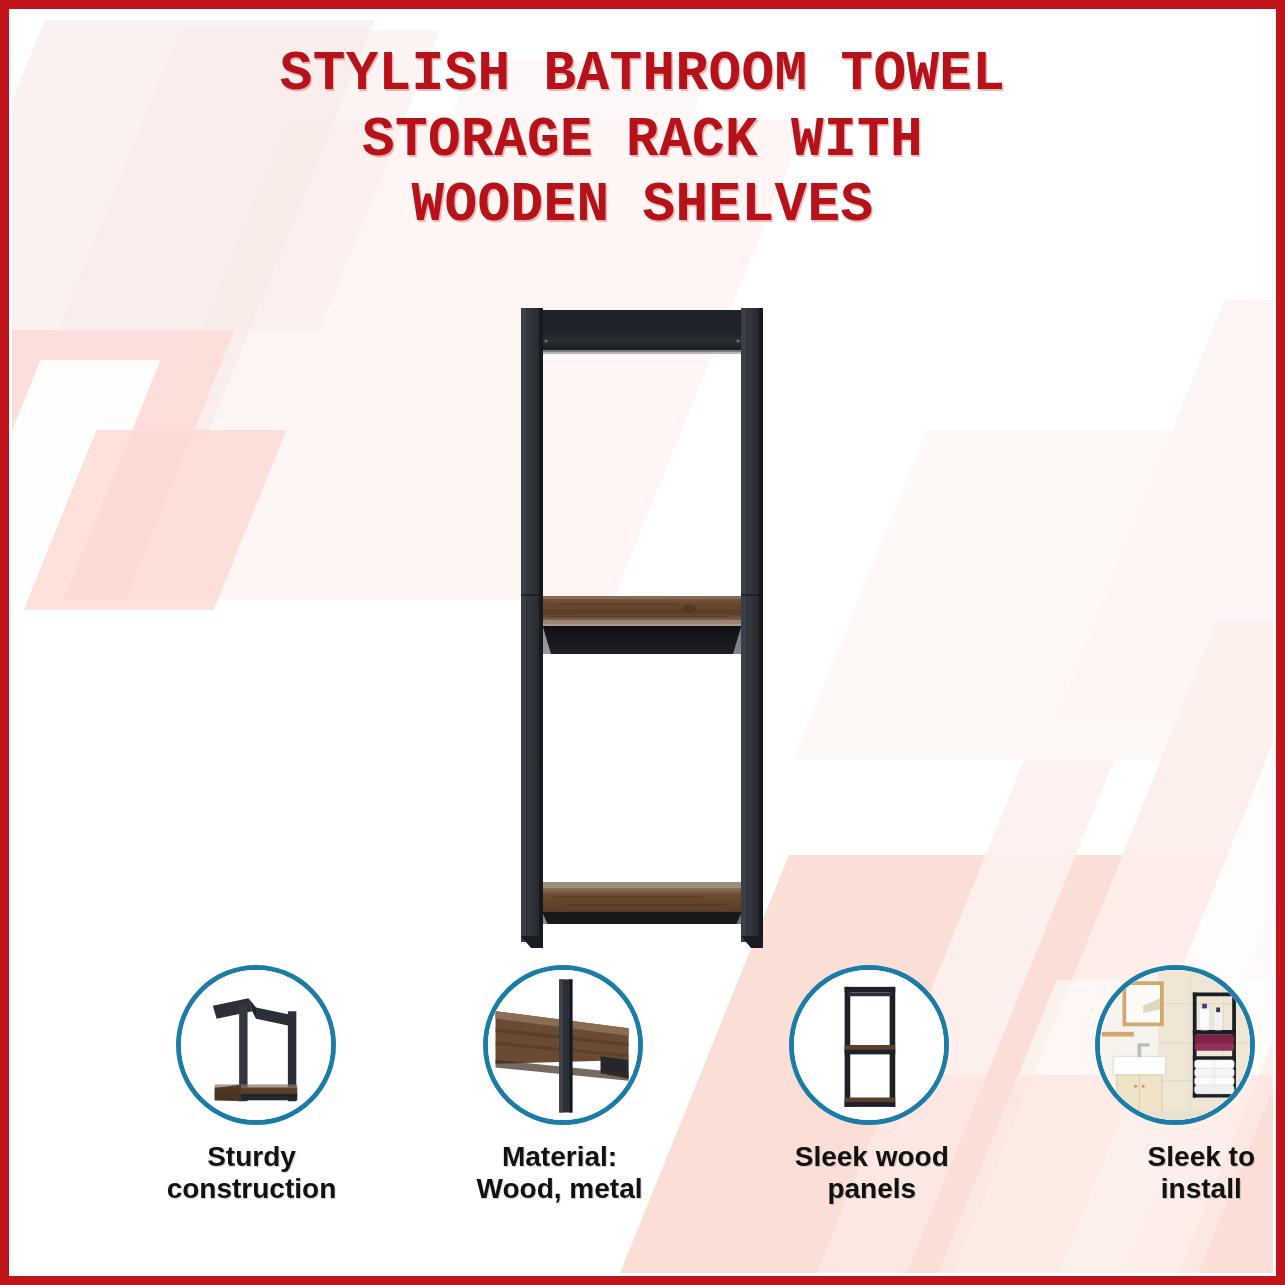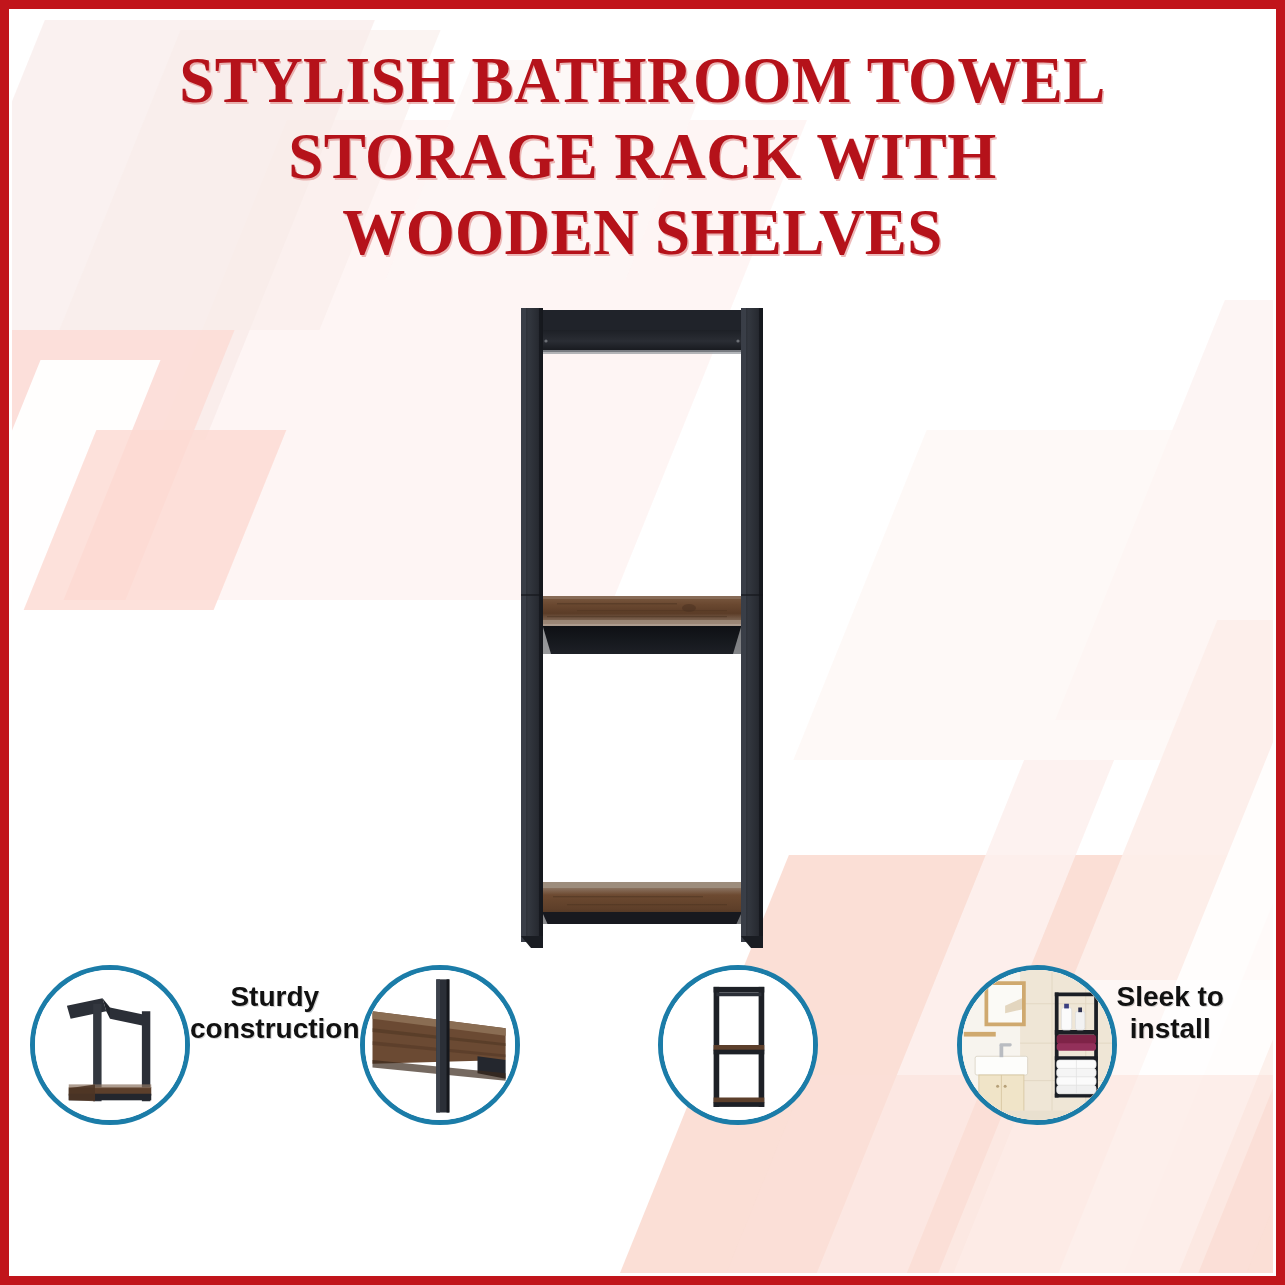--- a/index.html
+++ b/index.html
@@ -48,42 +48,42 @@
   .p-br5{left:990px;top:980px;width:260px;height:330px;background:#ffffff;opacity:.55;}
   .p-br6{left:760px;top:1075px;width:520px;height:230px;background:#fcdfd8;opacity:.5;}
   .p-br7{left:1140px;top:300px;width:180px;height:420px;background:#fdf3f1;opacity:.8;}
   .p-br8{left:860px;top:430px;width:430px;height:330px;background:#fdf6f4;opacity:.7;}
 
   
   .title{
     position:absolute;left:0;right:0;top:42px;
     text-align:center;z-index:20;
     color:var(--titleColor,#B5121A);
-    font-size:65px;font-weight:bold;
+    font-size:56px;font-weight:bold;
     letter-spacing:.4px;line-height:1.17;
     text-shadow:1.5px 1.5px 0 rgba(200,60,60,.35);
     padding:0 150px;
-    font-family:Liberation Serif, serif;
+    font-family:Liberation Mono, monospace;
     text-transform:uppercase;
   }
   .title-line{display:block;transform:scaleX(.97);}
 
   
   .hero{
     position:absolute;left:497px;top:296px;
     width:290px;height:660px;z-index:15;
   }
   .hero svg{display:block;width:100%;height:100%;}
 
   
   .features{
     position:absolute;left:30px;top:965px;width:1225px;height:290px;
     display:flex;z-index:20;
   }
-  .feature{flex:1;display:flex;flex-direction:row;align-items:flex-start;}
+  .feature{flex:1;display:flex;flex-direction:column;align-items:flex-end;}
   .circle{
     width:160px;height:160px;border-radius:50%;
     border:5px solid var(--blue,#1B7CA8);
     background:#ffffff;overflow:hidden;position:relative;
     box-sizing:border-box;
   }
   .circle svg{position:absolute;left:0;top:0;width:100%;height:100%;}
   .caption{
     margin-top:16px;text-align:center;
     font-size:28px;font-weight:bold;color:#111111;
@@ -235,36 +235,44 @@
           <polygon points="8,44 150,62 150,70 8,52" fill="#8a6d53"></polygon>
           <polygon points="8,62 150,78 150,81 8,66" fill="#4d3421" opacity="0.55"></polygon>
           <polygon points="8,76 150,90 150,93 8,80" fill="#4d3421" opacity="0.45"></polygon>
           <polygon points="120,92 150,96 150,116 120,110" fill="#24272e"></polygon>
           <polygon points="8,96 150,110 150,118 8,104" fill="#3b2a1c" opacity="0.7"></polygon>
           <rect x="76" y="10" width="14" height="142" fill="#2b2f37"></rect>
           <rect x="76" y="10" width="4" height="142" fill="#3d424b"></rect>
           <rect x="87" y="10" width="3" height="142" fill="#15171c"></rect>
         </svg>
       </div>
+      <div class="caption">
+        <span>Material:</span>
+        <span>Wood, metal</span>
+      </div>
     </div>
 
     <div class="feature">
       <div class="circle">
         <svg viewBox="0 0 160 160" xmlns="http://www.w3.org/2000/svg">
           <rect width="160" height="160" fill="#ffffff"></rect>
           <rect x="54" y="18" width="6" height="128" fill="#1d2026"></rect>
           <rect x="102" y="18" width="6" height="128" fill="#1d2026"></rect>
           <rect x="54" y="18" width="54" height="6" fill="#1d2026"></rect>
           <rect x="57" y="24" width="48" height="4" fill="#2b2f37"></rect>
           <rect x="54" y="80" width="54" height="6" fill="#5c3f2b"></rect>
           <rect x="54" y="85" width="54" height="5" fill="#1d2026"></rect>
           <rect x="54" y="136" width="54" height="6" fill="#5c3f2b"></rect>
           <rect x="54" y="141" width="54" height="5" fill="#1d2026"></rect>
         </svg>
       </div>
+      <div class="caption">
+        <span>Sleek wood</span>
+        <span>panels</span>
+      </div>
     </div>
 
     <div class="feature">
       <div class="circle">
         <svg viewBox="0 0 160 160" xmlns="http://www.w3.org/2000/svg">
           <rect width="160" height="160" fill="#f3ece0"></rect>
           <rect x="0" y="0" width="62" height="160" fill="#f7f4ee"></rect>
           <rect x="62" y="0" width="98" height="160" fill="#efe6d6"></rect>
 
           <g stroke="#e2d6c2" stroke-width="1">

